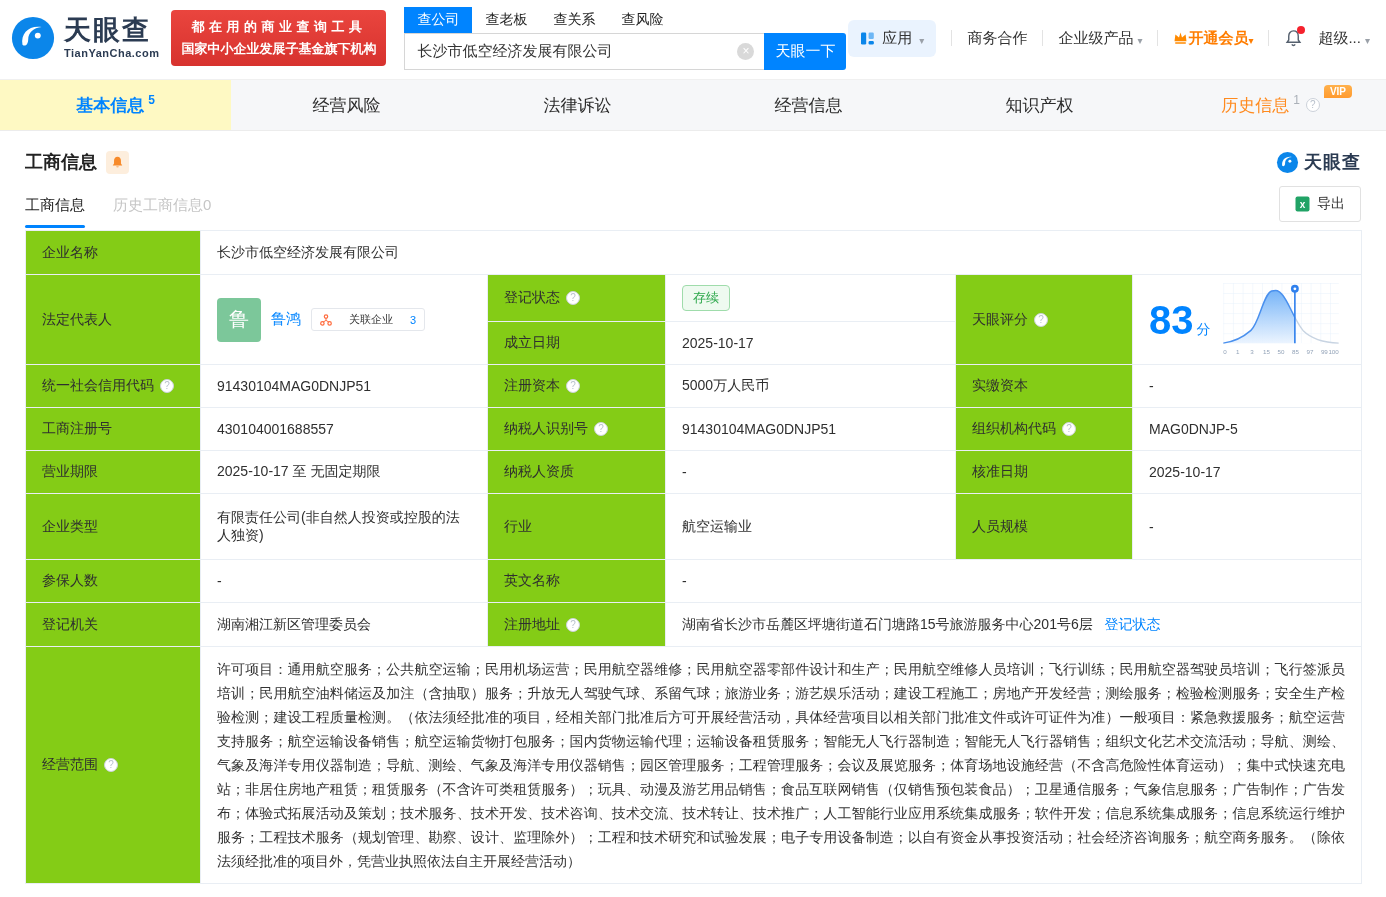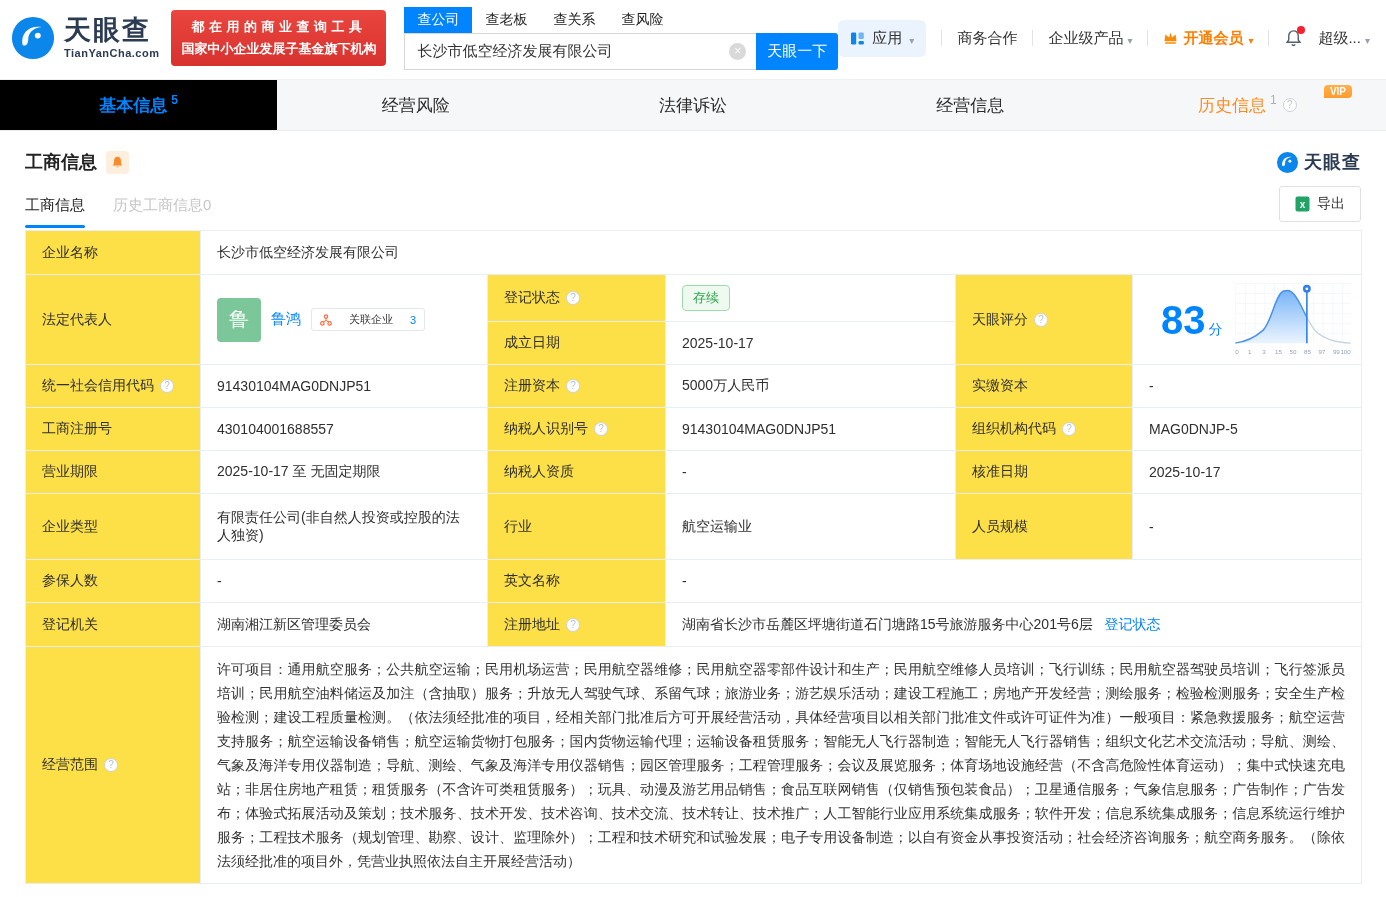--- a/index.html
+++ b/index.html
@@ -24,48 +24,48 @@
   .search-field input { width: 100%; height: 100%; border: 1px solid #d6d6d6; border-right: none; padding: 0 34px 0 12px; font-size: 15px; color: #333; outline: none; font-family: inherit; }
   .clear-ic { position: absolute; right: 10px; top: 10px; width: 17px; height: 17px; border-radius: 50%; background: #d9d9d9; color: #fff; font-size: 12px; line-height: 17px; text-align: center; cursor: pointer; }
   .clear-ic::before { content: "×"; }
   .search-btn { width: 82px; background: #0084ff; color: #fff; font-size: 15px; border: none; border-radius: 0 3px 3px 0; cursor: pointer; font-family: inherit; }
   .top-nav { margin-left: auto; display: flex; align-items: center; gap: 15px; font-size: 15px; color: #333; white-space: nowrap; }
   .nav-apps { background: #eaf3fe; padding: 9px 12px; border-radius: 6px; display: flex; align-items: center; gap: 7px; cursor: pointer; }
   .vdiv { width: 1px; height: 16px; background: #e3e3e3; }
   .nav-item { cursor: pointer; display: flex; align-items: center; gap: 4px; }
   .caret::before { content: "▾"; font-size: 10px; color: #9aa0a8; }
   .caret.orange::before { color: #ff7d00; }
-  .nav-vip { color: #ff7d00; font-weight: bold; display: flex; align-items: center; gap: 5px; cursor: pointer; }
+  .nav-vip { color: #ff7d00; font-weight: bold; display: flex; align-items: center; cursor: pointer; }
   .bell-wrap { position: relative; cursor: pointer; display: flex; }
   .red-dot { position: absolute; top: -3px; right: -2px; width: 8px; height: 8px; border-radius: 50%; background: #f5222d; }
   
   .main-tabs { display: flex; height: 52px; background: #f6f7f9; border-top: 1px solid #f0f0f0; border-bottom: 1px solid #ececec; margin-top: 3px; }
   .main-tab { flex: 1; display: flex; align-items: center; justify-content: center; font-size: 17px; color: #2b2b2b; cursor: pointer; position: relative; }
-  .main-tab.active { background: #000000; color: #0084ff; font-weight: bold; }
+  .main-tab.active { background: #fef9c3; color: #0084ff; font-weight: bold; }
   .tab-count { font-size: 12px; margin-left: 4px; align-self: flex-start; margin-top: 13px; color: #0084ff; }
   .main-tab.history { color: #ff8a1e; }
   .main-tab.history .tab-count { color: #aab0b8; }
   .vip-badge { position: absolute; top: 5px; right: 34px; background: linear-gradient(180deg,#ffb14d,#ff9a2e); color: #fff; font-size: 10px; font-weight: bold; padding: 1px 6px; border-radius: 4px 4px 4px 0; }
   .q { display: inline-block; width: 14px; height: 14px; border: 1px solid #ccd2da; border-radius: 50%; color: #b9c1cc; font-size: 10px; line-height: 12px; text-align: center; margin-left: 6px; vertical-align: 1px; cursor: pointer; background: #fff; }
   .q::before { content: "?"; }
   
   .section-head { display: flex; align-items: center; padding: 19px 25px 4px; }
   .section-title { font-size: 18px; font-weight: bold; color: #222; }
   .bell-badge { width: 23px; height: 23px; background: #fdeedd; border-radius: 4px; margin-left: 9px; display: flex; align-items: center; justify-content: center; cursor: pointer; }
   .watermark { margin-left: auto; display: flex; align-items: center; gap: 5px; }
   .watermark span { font-size: 18px; font-weight: bold; color: #2b3b52; letter-spacing: 1px; }
   .subtabs { display: flex; align-items: flex-end; padding: 8px 25px 0; }
   .subtab { font-size: 15px; color: #222; margin-right: 28px; padding-bottom: 13px; position: relative; cursor: pointer; }
   .subtab.active::after { content: ""; position: absolute; left: 0; right: 0; bottom: 0; height: 3px; background: #0084ff; border-radius: 2px; }
   .subtab.history { color: #c6c6c6; }
   .export-btn { margin-left: auto; margin-bottom: 6px; display: flex; align-items: center; gap: 7px; border: 1px solid #e1e1e1; border-radius: 3px; padding: 8px 15px; font-size: 14px; color: #333; background: #fff; cursor: pointer; font-family: inherit; }
   
   table.info { border-collapse: collapse; table-layout: fixed; width: 1336px; margin: 2px 25px 0; }
   table.info td { border: 1px solid #e9eef4; font-size: 14px; padding: 10px 16px; vertical-align: middle; color: #2f2f2f; word-break: break-all; }
-  td.lbl { background: #fde047; color: #4d5766; padding: 10px 14px; }
+  td.lbl { background: #84cc16; color: #4d5766; padding: 10px 14px; }
   .r44 td { height: 44px; } .r43 td { height: 43px; } .r66 td { height: 66px; }
   .link { color: #0084ff; cursor: pointer; text-decoration: none; }
   .badge-green { display: inline-block; color: #2ea84c; background: #eefaf0; border: 1px solid #9fdcab; border-radius: 4px; padding: 3px 10px; font-size: 13px; }
   .rep { display: flex; align-items: center; gap: 10px; }
   .avatar { width: 44px; height: 44px; border-radius: 4px; background: #7cc79a; color: #fff; font-size: 20px; display: flex; align-items: center; justify-content: center; cursor: pointer; flex: none; }
   .rep-name { font-size: 15px; }
   .related { display: inline-flex; align-items: center; gap: 17px; border: 1px solid #e4e7ec; border-radius: 3px; padding: 3px 8px; font-size: 11px; color: #333; cursor: pointer; white-space: nowrap; }
   .related .cnt { color: #0084ff; }
   .score-cell { display: flex; align-items: center; gap: 12px; padding: 4px 8px 4px 16px; }
   .score-num { font-size: 40px; font-weight: bold; color: #0084ff; line-height: 1; }
@@ -155,20 +155,23 @@
   </div>
   <div class="main-tab">
     <span>经营风险</span>
   </div>
   <div class="main-tab">
     <span>法律诉讼</span>
   </div>
   <div class="main-tab">
     <span>经营信息</span>
   </div>
+  <div class="main-tab">
+    <span>知识产权</span>
+  </div>
   <div class="main-tab history">
     <span class="vip-badge">VIP</span>
     <span>历史信息</span>
     <span class="tab-count">1</span>
     <span class="q"></span>
   </div>
 </div>
 
 <div class="section-head">
   <div class="section-title">工商信息</div>
@@ -236,21 +239,21 @@
       <span>登记状态</span><span class="q"></span>
     </td>
     <td>
       <span class="badge-green">存续</span>
     </td>
     <td class="lbl" rowspan="2">
       <span>天眼评分</span><span class="q"></span>
     </td>
     <td rowspan="2" style="padding:0">
       <div class="score-cell">
-        <div style="display:flex;align-items:baseline;margin-left:12px;">
+        <div style="display:flex;align-items:baseline;">
           <span class="score-num">83</span>
           <span class="score-unit">分</span>
         </div>
         <svg viewBox="0 0 100 64" width="116" height="74">
           <defs>
             <linearGradient id="bf" x1="0" y1="0" x2="0" y2="1">
               <stop offset="0" stop-color="#6fb0f7" stop-opacity="0.95"></stop>
               <stop offset="1" stop-color="#e9f3ff" stop-opacity="0.9"></stop>
             </linearGradient>
             <clipPath id="cl">

